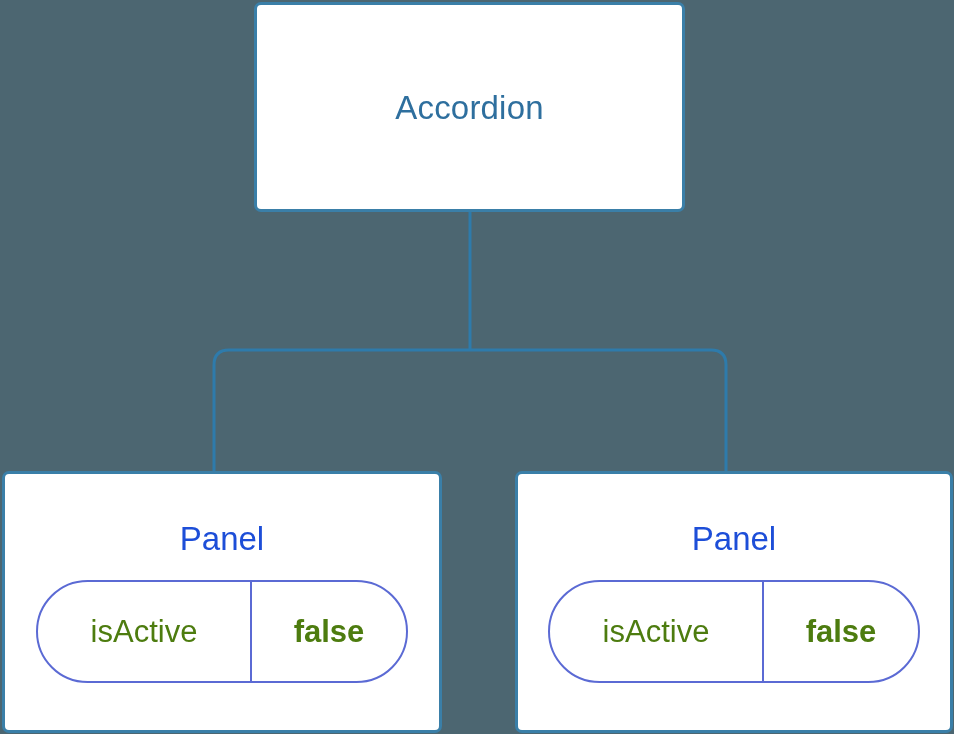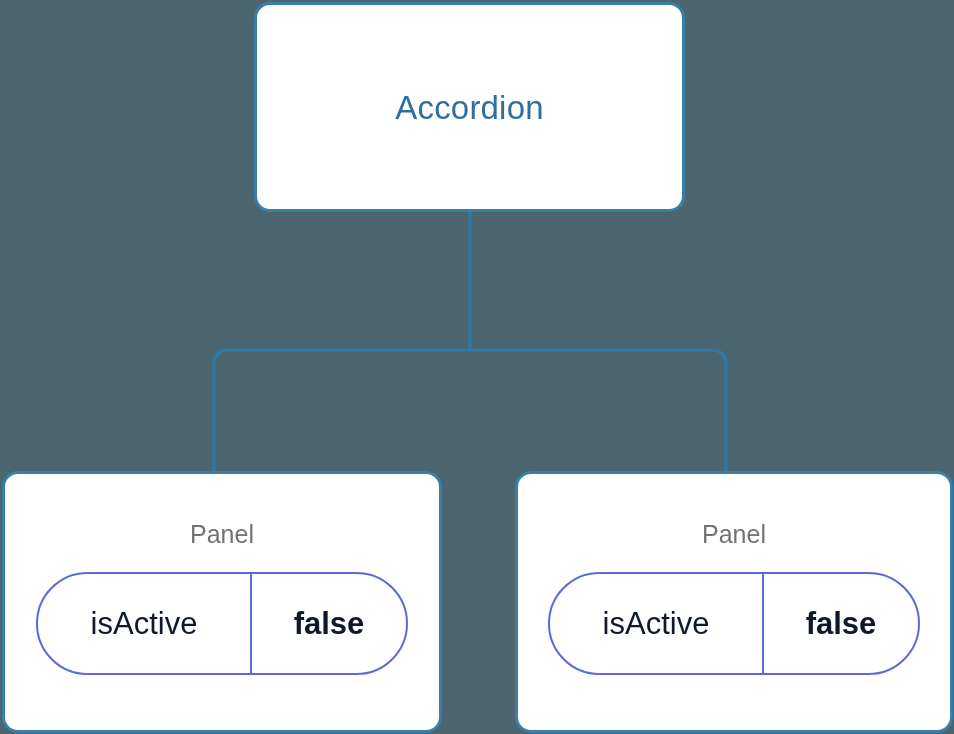--- a/index.html
+++ b/index.html
@@ -23,21 +23,21 @@
     width: 954px;
     height: 734px;
     pointer-events: none;
   }
 
   
   .node {
     position: absolute;
     background: #ffffff;
     border: 3px solid #3a7fa8;
-    border-radius: 16px;
+    border-radius: 7px;
     box-sizing: border-box;
   }
 
   
   .node-root {
     left: 254px;
     top: 2px;
     width: 431px;
     height: 210px;
     display: flex;
@@ -58,43 +58,43 @@
     display: flex;
     flex-direction: column;
     align-items: center;
     padding-top: 48px;
     box-sizing: border-box;
   }
   .node-child-left  { left: 2px;   width: 440px; }
   .node-child-right { left: 515px; width: 438px; }
 
   .node-child .node-title {
-    font-size: 25px;
-    color: #737373;
+    font-size: 33px;
+    color: #1d4ed8;
     line-height: 1;
     margin-bottom: 25px;
   }
 
   
   .state-pill {
     display: flex;
     align-items: stretch;
     border: 2px solid #5b6ad4;
     border-radius: 999px;
     height: 99px;
     background: #ffffff;
     overflow: hidden;
   }
   .pill-key,
   .pill-val {
     display: flex;
     align-items: center;
     justify-content: center;
     font-size: 31px;
-    color: #0f172a;
+    color: #4d7c0f;
     line-height: 1;
     box-sizing: border-box;
   }
   .pill-key {
     width: 214px;
     border-right: 2px solid #5b6ad4;
   }
   .pill-val {
     width: 154px;
     font-weight: bold;

